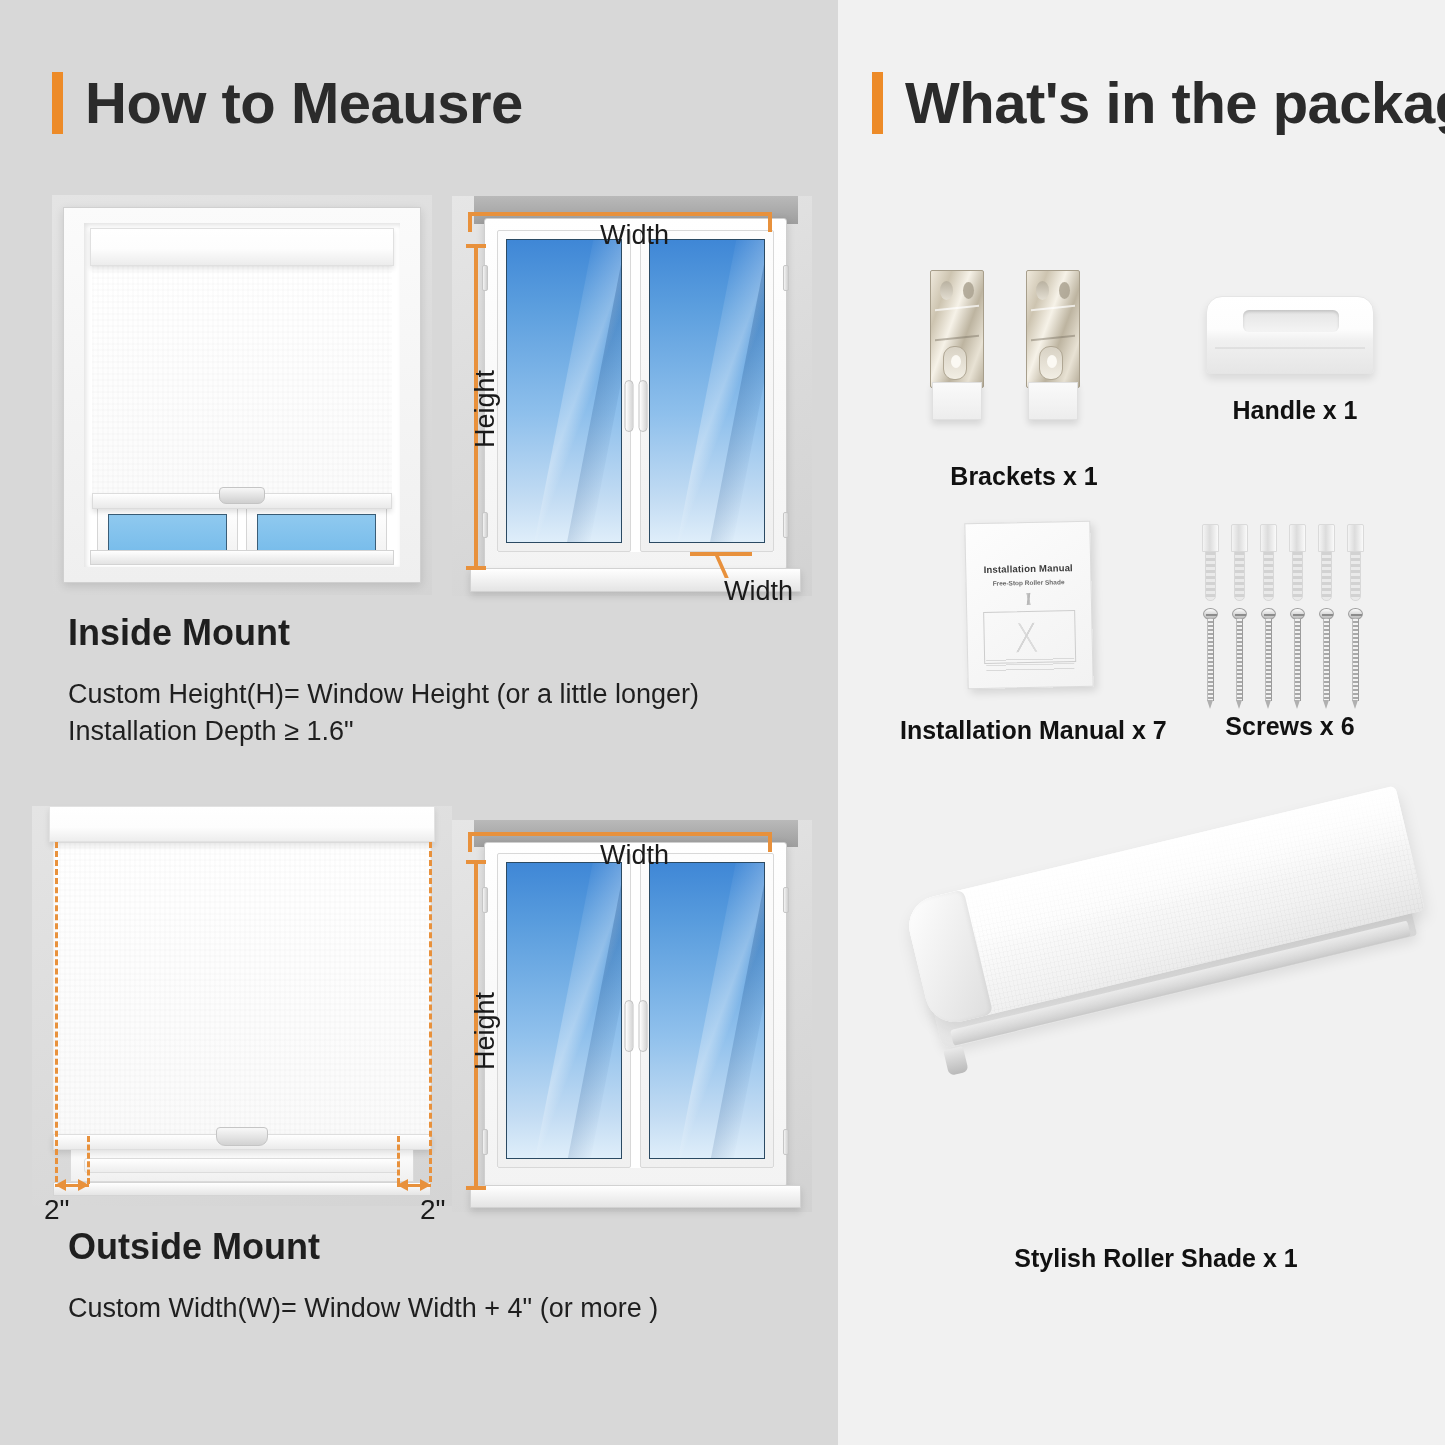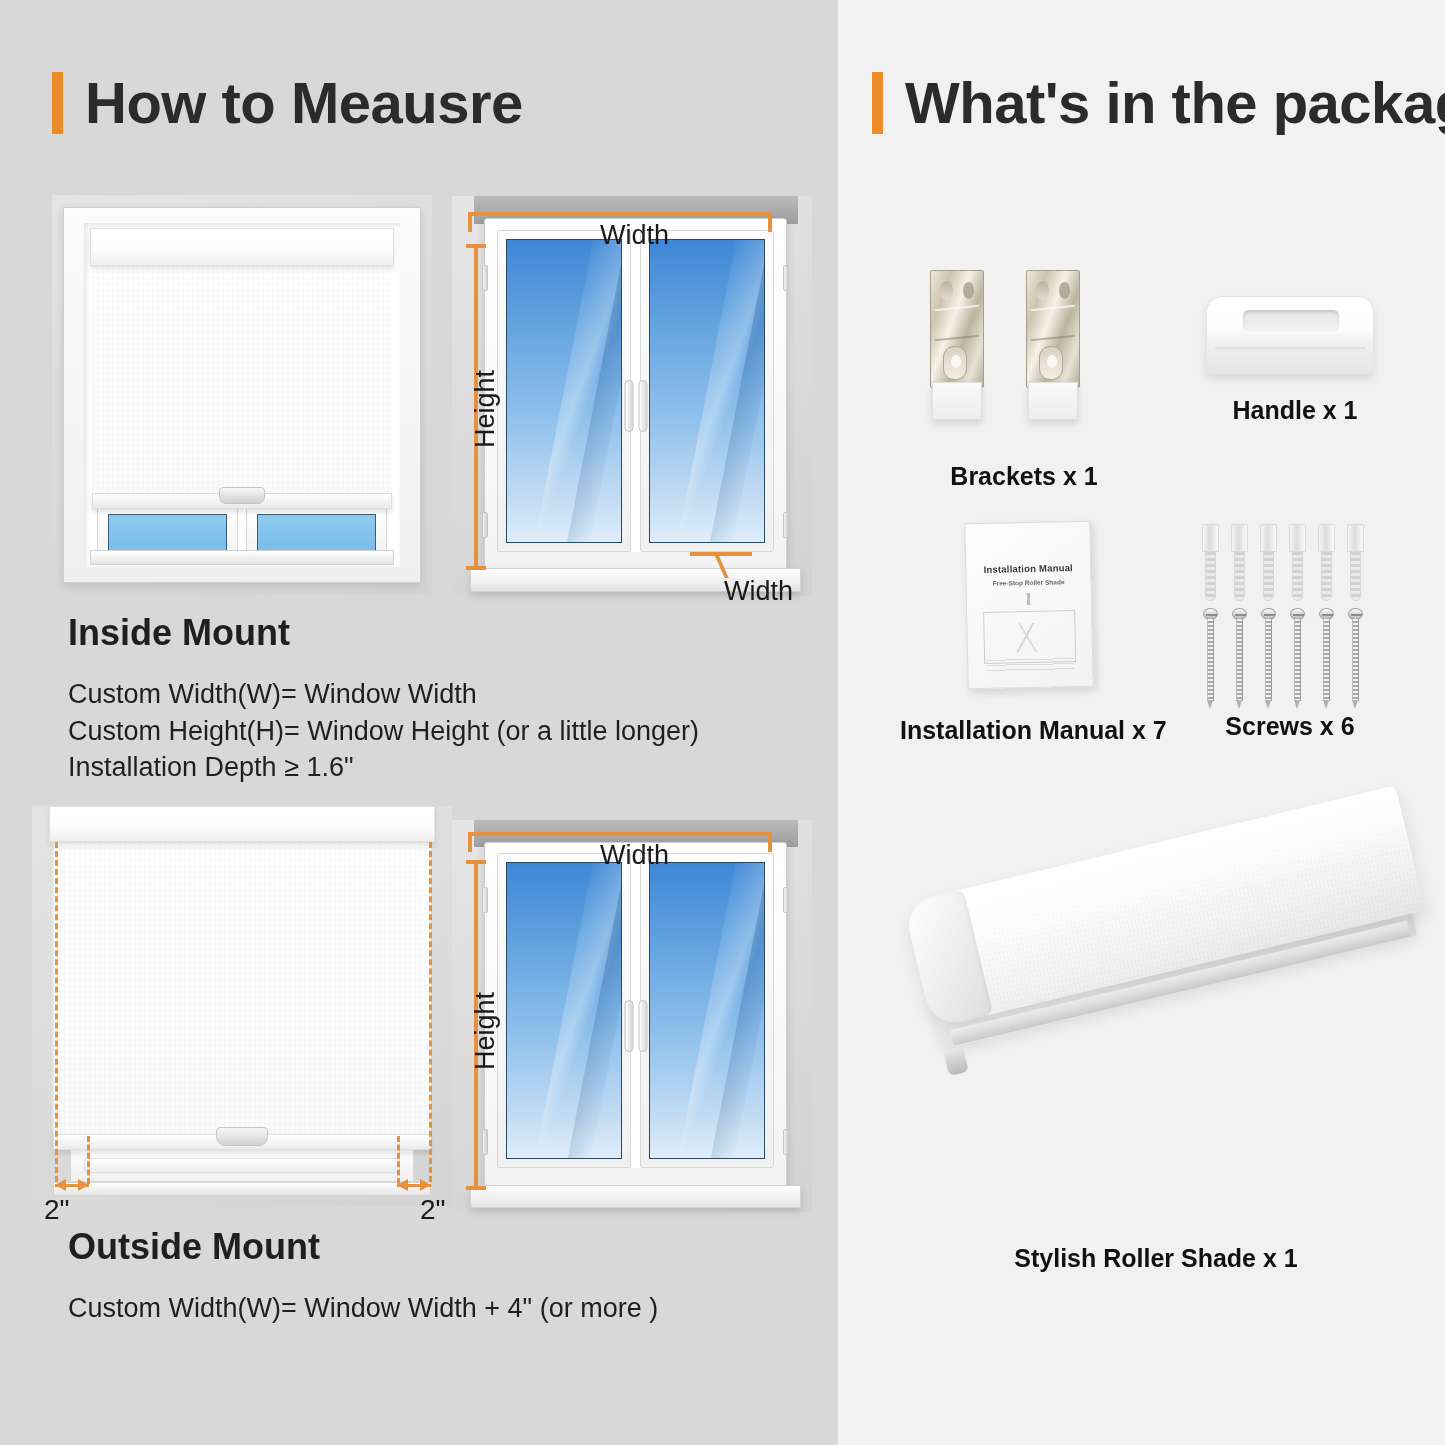--- a/index.html
+++ b/index.html
@@ -526,21 +526,20 @@
       <span class="dim-label" style="left:148px; top:24px;">Width</span>
       <span class="dim-label vert" style="left:18px; top:252px;">Height</span>
 
       <div class="depth-mark" style="left:238px; top:356px;"></div>
       <span class="dim-label" style="left:272px; top:380px;">Width</span>
     </div>
 
     <div class="mount-block" style="left:68px; top:612px; width:700px;">
       <div class="mount-title" style="width:420px;">Inside Mount</div>
       <div class="mount-lines">
-        <div class="mount-line">Custom Width(W)= Window Width</div>
         <div class="mount-line">Custom Height(H)= Window Height (or a little longer)</div>
         <div class="mount-line">Installation Depth ≥ 1.6"</div>
       </div>
     </div>
 
     <div class="shade-fig" style="left:32px; top:806px; width:420px; height:400px;">
       <div class="sh-wall"></div>
       <div class="om-headrail"></div>
       <div class="om-fabric"></div>
       <div class="om-bottombar"></div>

